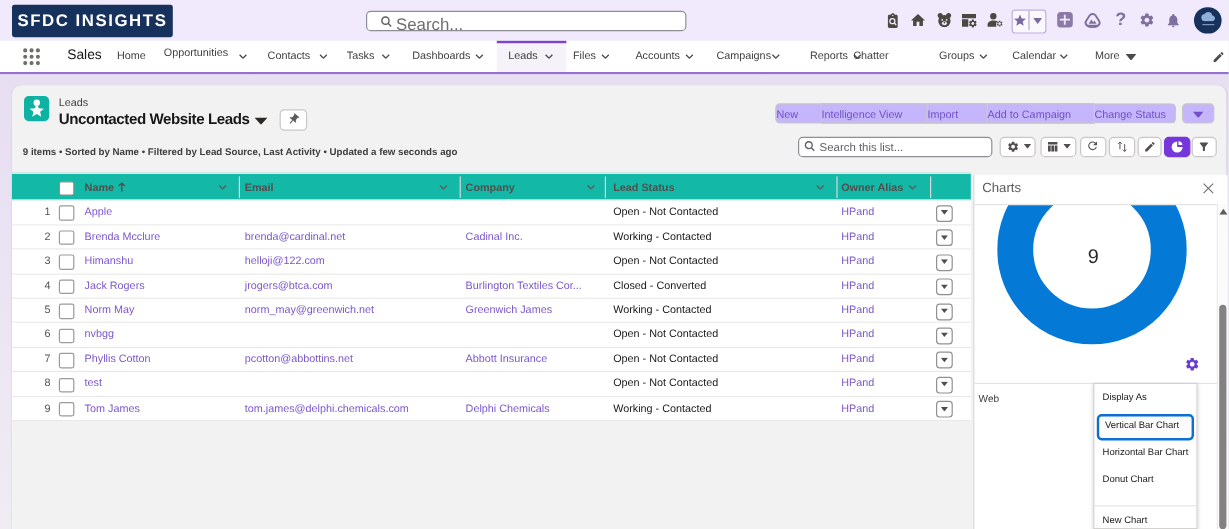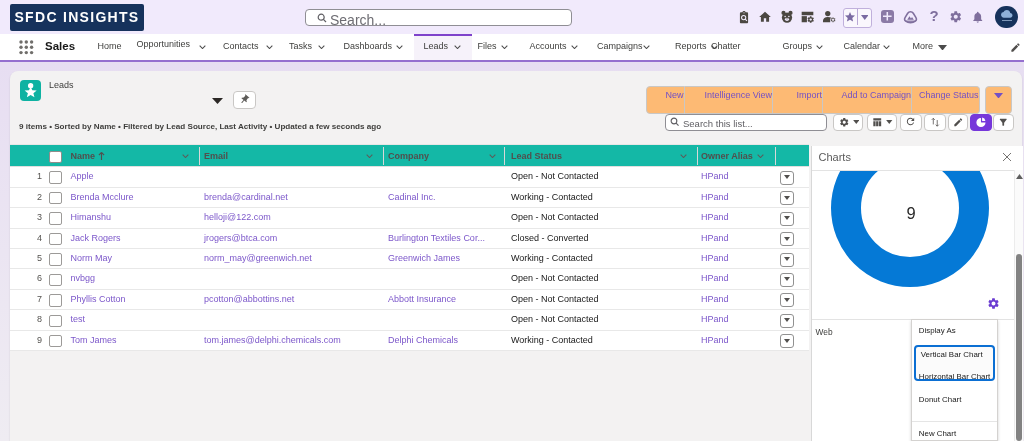--- a/index.html
+++ b/index.html
@@ -18,21 +18,21 @@
   #leadstab{left:413.5px;top:0;width:58px;height:25.5px;background:#f6f2fa;border-top:2.6px solid #7f43cb;box-sizing:border-box;}
   
   #content{left:0;top:62.1px;width:1024px;height:379px;background:linear-gradient(#e7def2,#efecf2);}
   #card{left:10px;top:8.9px;width:1011.5px;height:370.1px;background:#f3f2f2;border-radius:8px 8px 0 0;overflow:hidden;box-shadow:0 1px 2px rgba(0,0,0,0.12);}
   
   #leadico{left:10px;top:9px;width:21.3px;height:21.3px;background:#0eb2a2;border-radius:4px;}
   #objlabel{left:39px;top:9px;font-size:9px;color:#3e3e3c;}
   #title{left:39px;top:21.5px;font-size:12.6px;font-weight:bold;color:#181818;letter-spacing:-0.35px;}
   #pinbtn{left:223px;top:20px;width:20.5px;height:16.3px;background:#fff;border:1px solid #c9c7c5;border-radius:4px;}
   #meta{left:9px;top:51px;font-size:8.1px;color:#3e3e3c;font-weight:bold;}
-  .btn{position:absolute;top:15.2px;height:28px;background:#fdba74;border:1px solid #c9c7c5;box-sizing:border-box;text-align:right;font-size:9px;color:#7350c5;line-height:16.5px;}
+  .btn{position:absolute;top:15.2px;height:17px;background:#c4b5fd;border:1px solid #c9c7c5;box-sizing:border-box;text-align:left;font-size:9px;color:#7350c5;line-height:16.5px;}
   
   .tbtn{position:absolute;top:43.2px;height:17px;background:#fff;border:1px solid #c9c7c5;border-radius:4px;box-sizing:border-box;}
   
   #thead{left:0px;top:73px;width:798.5px;height:23.3px;background:#14b8a6;border-top:1px solid #e7e6e6;border-bottom:1px solid #e0dfdf;box-sizing:border-box;}
   .hsep{position:absolute;top:2px;width:1px;height:18px;background:#d8d8d8;}
   .htxt{position:absolute;top:0;height:22px;line-height:22px;font-weight:bold;font-size:9px;color:#514f4d;}
   .hchev{position:absolute;top:9px;width:7px;height:4.5px;}
   #tbody{left:0px;top:96.3px;width:798.5px;}
   .row{position:relative;width:798.5px;height:20.45px;background:#fff;border-bottom:1px solid #e8e8e8;box-sizing:border-box;}
   .rnum{position:absolute;left:14px;top:0;width:18px;height:19.5px;line-height:19.5px;text-align:right;font-size:9px;color:#54524f;}
@@ -46,21 +46,21 @@
   #ptitle{left:7px;top:5.5px;font-size:11px;color:#5a5a5a;}
   #psep1{left:0;top:23.7px;width:211px;height:1px;background:#e3e3e3;}
   #chartclip{left:0;top:24.7px;width:202px;height:147px;overflow:hidden;}
   #psep2{left:0.5px;top:172.7px;width:210px;height:1px;background:#e3e3e3;}
   #weblbl{left:4px;top:181px;font-size:8.4px;color:#3e3e3c;}
   #pscroll{left:202.5px;top:24.4px;width:8.5px;height:270.7px;background:#fbfbfb;border-left:1px solid #ececec;box-sizing:border-box;}
   #pthumb{left:1px;top:84px;width:6px;height:187px;background:#828282;border-radius:3px;}
   
   #menu{left:911.3px;top:319.3px;width:87px;height:122px;background:#fff;border:1px solid #d4d2d0;box-shadow:0 2px 3px rgba(0,0,0,0.18);box-sizing:border-box;}
   .mi{position:absolute;left:6.5px;font-size:7.9px;color:#181818;white-space:nowrap;}
-  #vbc{left:2px;top:24.5px;width:81px;height:36px;border:2px solid #0b6fd3;border-radius:4px;background:#fbfbfb;box-sizing:border-box;}
+  #vbc{left:2px;top:24.5px;width:81px;height:22px;border:2px solid #0b6fd3;border-radius:4px;background:#fbfbfb;box-sizing:border-box;}
 </style>
 </head>
 <body>
 
 <div class="abs" id="gbar"></div>
 <div class="abs" id="logo">SFDC INSIGHTS</div>
 <div class="abs" id="gsearch">
   <svg style="position:absolute;left:11px;top:3px" width="10" height="10" viewBox="0 0 10 10">
       <circle cx="4.2" cy="4.2" r="3" fill="none" stroke="#5f5e63" stroke-width="1.2"></circle>
       <line x1="6.4" y1="6.4" x2="9" y2="9" stroke="#5f5e63" stroke-width="1.2"></line>
@@ -139,21 +139,21 @@
       <circle cx="2" cy="2" r="1.7" fill="#706e6b"></circle>
       <circle cx="7.3" cy="2" r="1.7" fill="#706e6b"></circle>
       <circle cx="12.6" cy="2" r="1.7" fill="#706e6b"></circle>
       <circle cx="2" cy="7.3" r="1.7" fill="#706e6b"></circle>
       <circle cx="7.3" cy="7.3" r="1.7" fill="#706e6b"></circle>
       <circle cx="12.6" cy="7.3" r="1.7" fill="#706e6b"></circle>
       <circle cx="2" cy="12.6" r="1.7" fill="#706e6b"></circle>
       <circle cx="7.3" cy="12.6" r="1.7" fill="#706e6b"></circle>
       <circle cx="12.6" cy="12.6" r="1.7" fill="#706e6b"></circle>
     </svg>
-    <div class="nitem" style="left:45px;top:34px;font-size:11.5px;color:#181818;font-weight:bold;">Sales</div>
+    <div class="nitem" style="left:56px;top:34px;font-size:11.5px;color:#181818;">Sales</div>
     <div class="abs" id="leadstab" style="top:34px;"></div>
     <div class="nitem" style="left:97.5px;top:34px;">Home</div>
     <div class="nitem" style="left:136.5px;top:32px;">Opportunities</div>
     <svg class="chev" style="left:198.5px;top:44.5px;position:absolute;" width="7.5" height="5" viewBox="0 0 7.5 5">
       <path d="M0.6 0.7l3.15 3.2 3.15-3.2" fill="none" stroke="#4b4b4b" stroke-width="1.2"></path>
     </svg>
     <div class="nitem" style="left:223px;top:34px;">Contacts</div>
     <svg class="chev" style="left:265.5px;top:44.5px;position:absolute;" width="7.5" height="5" viewBox="0 0 7.5 5">
       <path d="M0.6 0.7l3.15 3.2 3.15-3.2" fill="none" stroke="#4b4b4b" stroke-width="1.2"></path>
     </svg>
@@ -205,20 +205,21 @@
 
 <div class="abs" id="content">
 <div class="abs" id="card">
   <div class="abs" id="leadico">
         <svg width="21.3" height="21.3" viewBox="0 0 24 24">
           <circle cx="12" cy="6.4" r="3" fill="#fff"></circle>
           <path d="M12 7.5l1.9 4.1 4.9.3-3.7 3 1.2 4.6-4.3-2.5-4.3 2.5 1.2-4.6-3.7-3 4.9-.3z" fill="#fff"></path>
         </svg>
       </div>
   <div class="abs" id="objlabel">Leads</div>
+  <div class="abs" id="title">Uncontacted Website Leads</div>
   <svg class="abs" style="left:202px;top:27.5px" width="11" height="6" viewBox="0 0 11 6">
         <path d="M0 0h11L5.5 6z" fill="#2b2826"></path>
       </svg>
   <div class="abs" id="pinbtn">
     <svg style="position:absolute;left:4.5px;top:2.5px" width="11" height="11" viewBox="0 0 24 24">
           <path transform="rotate(40 12 12)" d="M16 9V4h1c.55 0 1-.45 1-1s-.45-1-1-1H7c-.55 0-1 .45-1 1s.45 1 1 1h1v5c0 1.66-1.34 3-3 3v2h5.97v7l1 1 1-1v-7H19v-2c-1.66 0-3-1.34-3-3z" fill="#5d5b58"></path>
         </svg>
   </div>
   <div class="abs" id="meta">9 items • Sorted by Name • Filtered by Lead Source, Last Activity • Updated a few seconds ago</div>
   <div class="abs" id="actionbtns">

